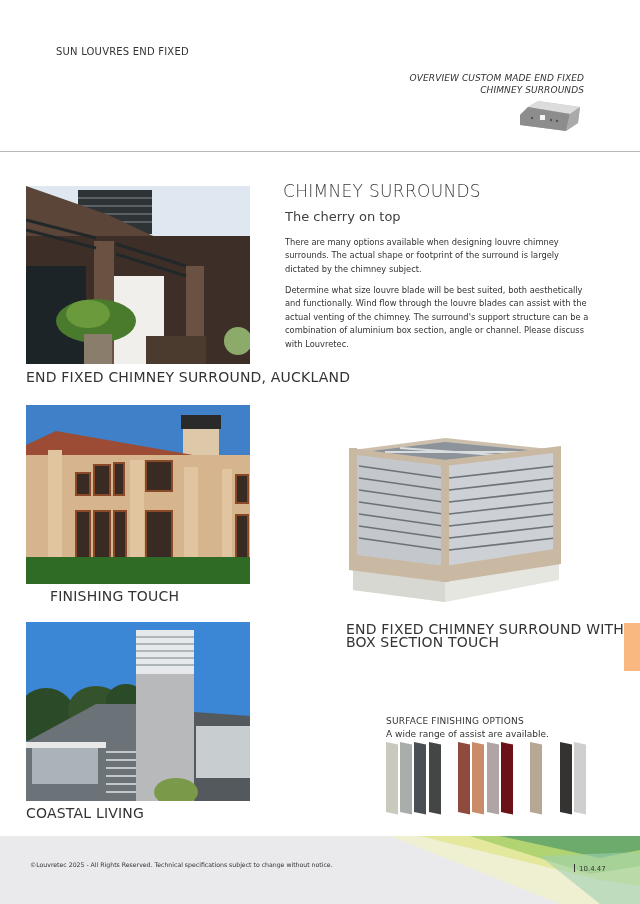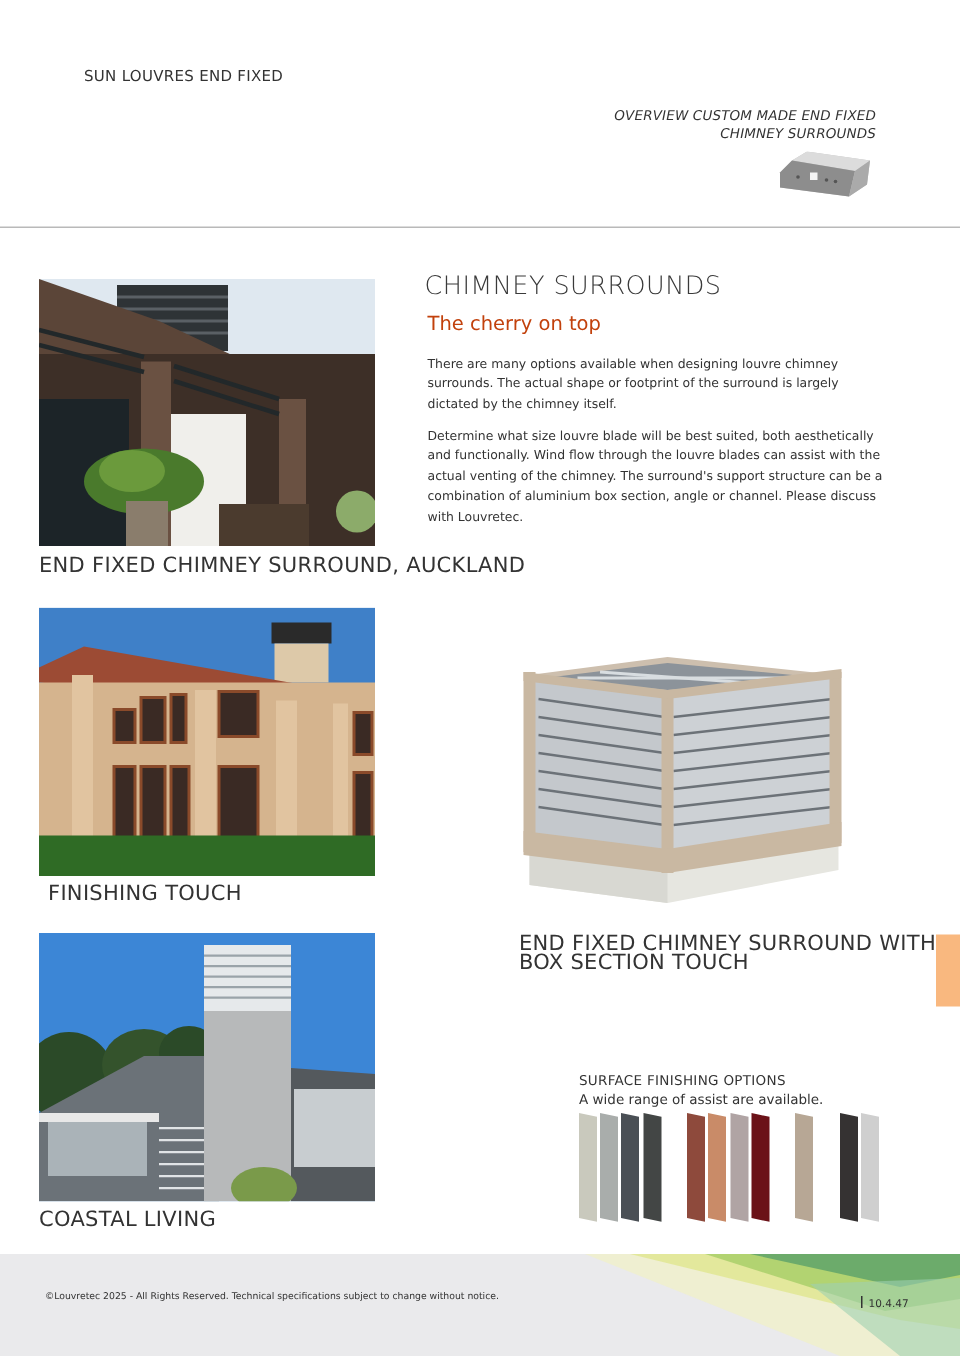--- a/index.html
+++ b/index.html
@@ -3,21 +3,21 @@
 <meta charset="utf-8">
 <style>
   html, body { margin:0; padding:0; }
   body { width:640px; height:904px; position:relative; background:#ffffff; overflow:hidden; font-family:"DejaVu Sans", sans-serif; color:#2a2a2a; }
   .abs { position:absolute; }
   .hdr-left { left:56px; top:46px; font-size:10px; letter-spacing:0.2px; color:#333; }
   .hdr-right { right:56px; top:72px; font-size:9px; text-align:right; line-height:12px; color:#333; letter-spacing:0.1px;font-style:italic; }
   .hdr-rule { left:0; top:151px; width:640px; height:1px; background:#b9b9b9; }
   .profile-icon { left:518px; top:101px; width:62px; height:32px; }
   .title { left:283px; top:181px; font-size:17px; font-weight:300; color:#3a3a3a; letter-spacing:0.3px; }
-  .subtitle { left:285px; top:209px; font-size:13px; color:#c2410c; }
+  .subtitle { left:285px; top:209px; font-size:13px; color:#404040; }
   .para { left:285px; width:305px; font-size:8.3px; line-height:13.4px; color:#333; }
   .photo { overflow:hidden; }
   .caption { font-size:14px; color:#333; letter-spacing:0.2px; }
   .tab-marker { left:624px; top:623px; width:16px; height:48px; background:#f9b87f; }
   .finish-title { left:386px; top:716px; font-size:9px; color:#333; letter-spacing:0.2px; }
   .finish-sub { left:386px; top:729px; font-size:9px; color:#333; }
   .swatch { position:absolute; width:12px; height:70px; transform:skewY(12deg); transform-origin:top left; }
   .footer { left:0; top:836px; width:640px; height:68px; background:#eaeaec; overflow:hidden; }
   .footer-text { left:30px; top:861px; font-size:6.2px; color:#333; }
   .page-no { left:574px; top:864px; font-size:7px; color:#333; }
@@ -94,21 +94,21 @@
       <rect x="210" y="70" width="12" height="28"></rect>
       <rect x="50" y="106" width="14" height="48"></rect>
         <rect x="68" y="106" width="16" height="48"></rect>
       <rect x="88" y="106" width="12" height="48"></rect>
         <rect x="120" y="106" width="26" height="48"></rect>
       <rect x="210" y="110" width="12" height="44"></rect>
     </g>
     <rect x="0" y="152" width="224" height="27" fill="#2f6b25"></rect>
   </svg>
 </div>
-<div class="abs caption" style="left:8px;top:588px;padding-left:24px;">FINISHING TOUCH</div>
+<div class="abs caption" style="left:26px;top:588px;padding-left:24px;">FINISHING TOUCH</div>
 
 <div class="abs photo" style="left:26px;top:622px;width:224px;height:179px;">
   <svg width="224" height="179" viewBox="0 0 224 179">
     <rect width="224" height="179" fill="#3c86d6"></rect>
     <ellipse cx="20" cy="96" rx="30" ry="30" fill="#2b4a28"></ellipse>
     <ellipse cx="70" cy="88" rx="28" ry="24" fill="#34532c"></ellipse>
     <ellipse cx="100" cy="80" rx="20" ry="18" fill="#2b4a28"></ellipse>
     <polygon points="0,120 70,82 120,82 120,179 0,179" fill="#6b7278"></polygon>
     <rect x="0" y="120" width="80" height="6" fill="#e8e8e8"></rect>
     <rect x="6" y="126" width="66" height="36" fill="#aab3b8"></rect>
@@ -131,21 +131,21 @@
     </g>
     <polygon points="168,90 224,94 224,179 168,179" fill="#54595d"></polygon>
     <rect x="170" y="104" width="54" height="52" fill="#c8cdd0"></rect>
     <ellipse cx="150" cy="170" rx="22" ry="14" fill="#7a9a4a"></ellipse>
   </svg>
 </div>
 <div class="abs caption" style="left:26px;top:805px;">COASTAL LIVING</div>
 
 <div class="abs title">CHIMNEY SURROUNDS</div>
 <div class="abs subtitle">The cherry on top</div>
-<div class="abs para" style="top:236px;">There are many options available when designing louvre chimney surrounds. The actual shape or footprint of the surround is largely dictated by the chimney itself.</div>
+<div class="abs para" style="top:236px;">There are many options available when designing louvre chimney surrounds. The actual shape or footprint of the surround is largely dictated by the chimney subject.</div>
 <div class="abs para" style="top:284px;">Determine what size louvre blade will be best suited, both aesthetically and functionally.   Wind flow through the louvre blades can assist with the actual venting of the chimney.  The surround's support structure can be a combination of aluminium box section, angle or channel. Please discuss with Louvretec.</div>
 
 <div class="abs" style="left:345px;top:430px;width:225px;height:185px;">
   <svg width="225" height="185" viewBox="0 0 225 185">
     <polygon points="8,160 100,172 214,150 214,130 100,150 8,138" fill="#e6e6e0"></polygon>
     <polygon points="8,138 100,150 100,172 8,160" fill="#d8d8d2"></polygon>
     <polygon points="8,20 100,8 214,20 100,34" fill="#cdbfae"></polygon>
     <polygon points="18,22 100,12 204,22 100,30" fill="#8c939a"></polygon>
     <g stroke="#d8dde0" stroke-width="2">
       <line x1="40" y1="22" x2="180" y2="22"></line>

